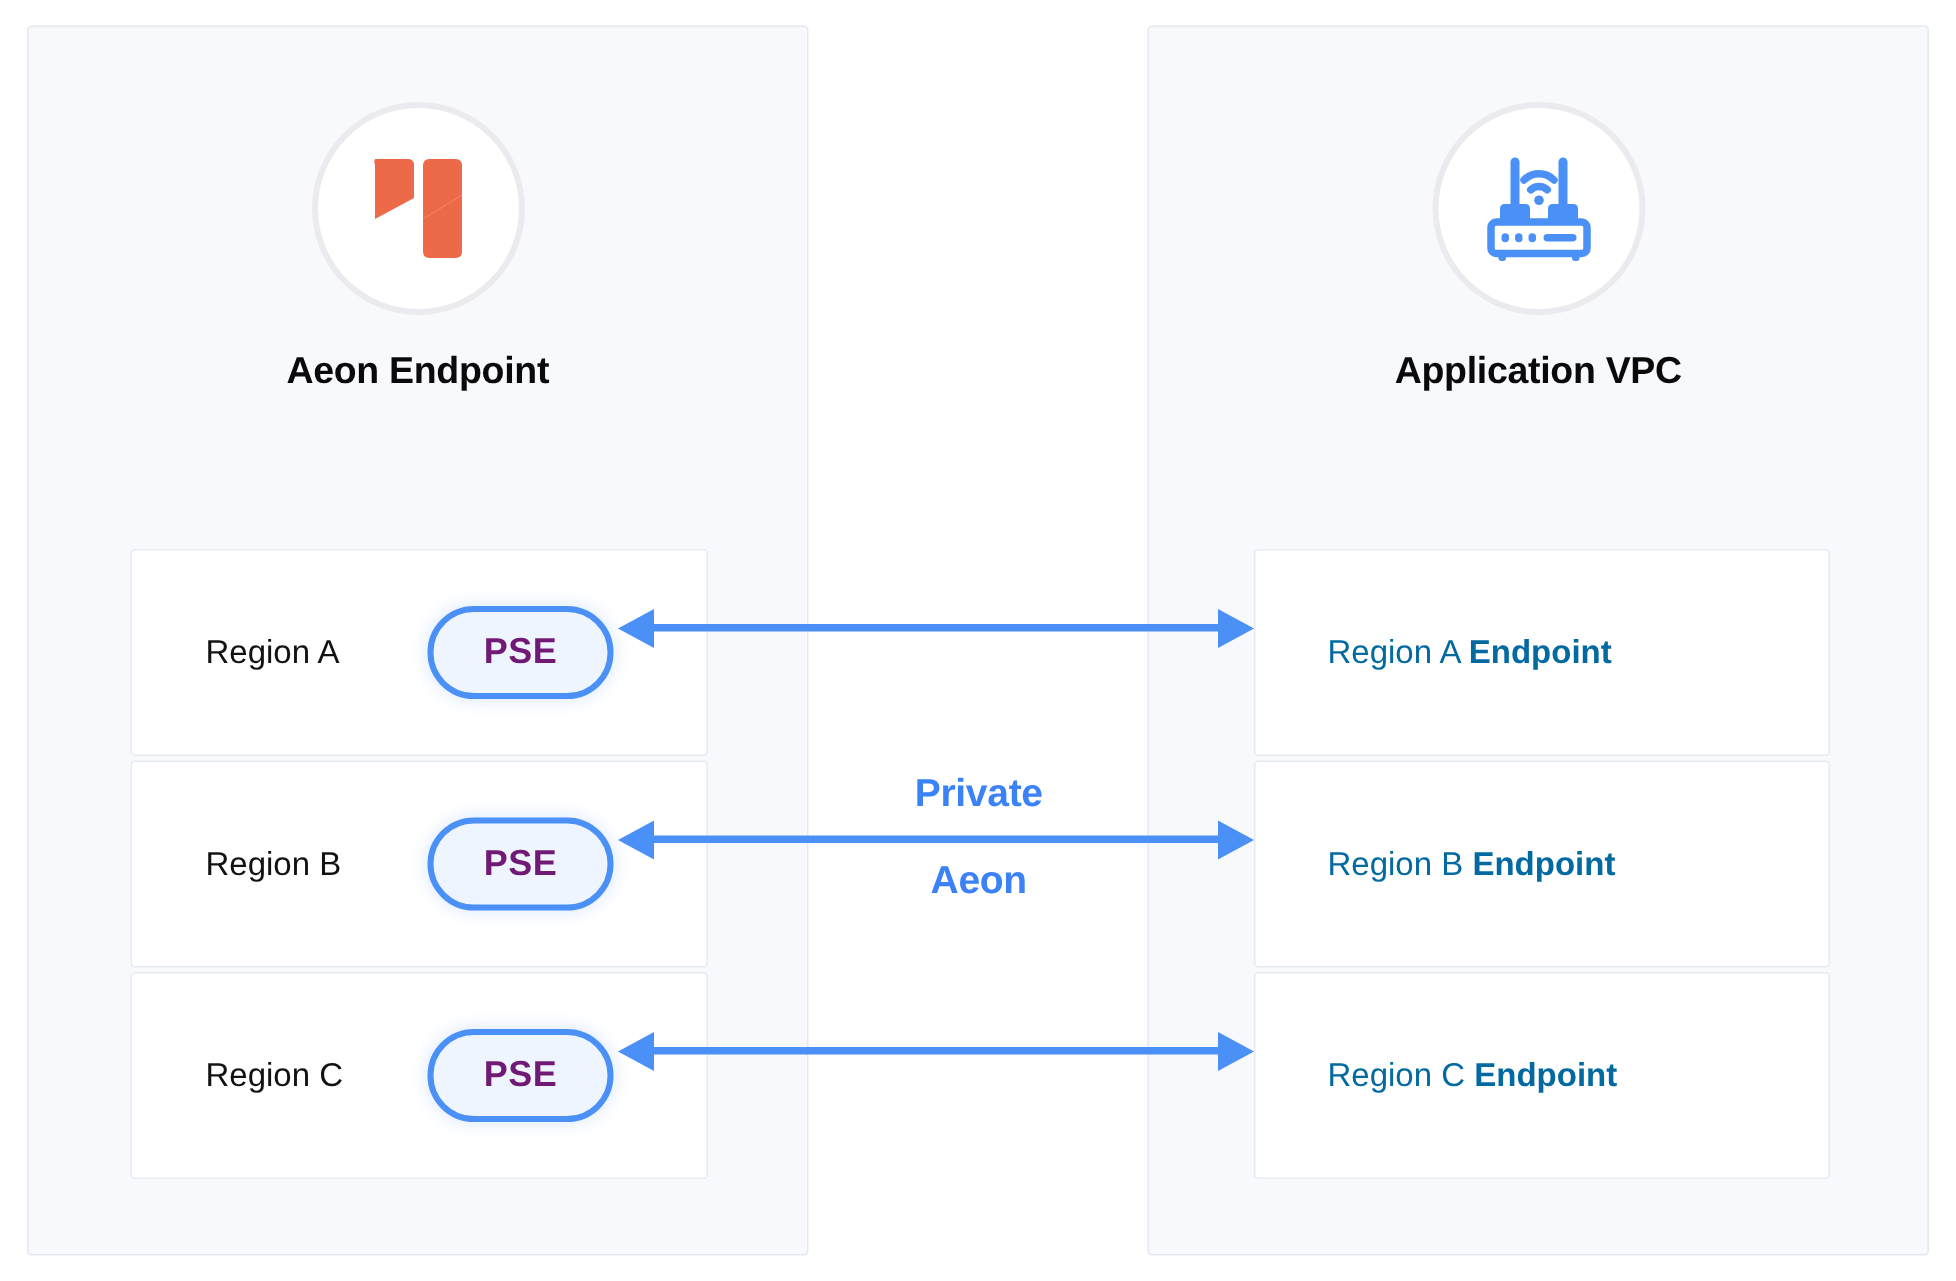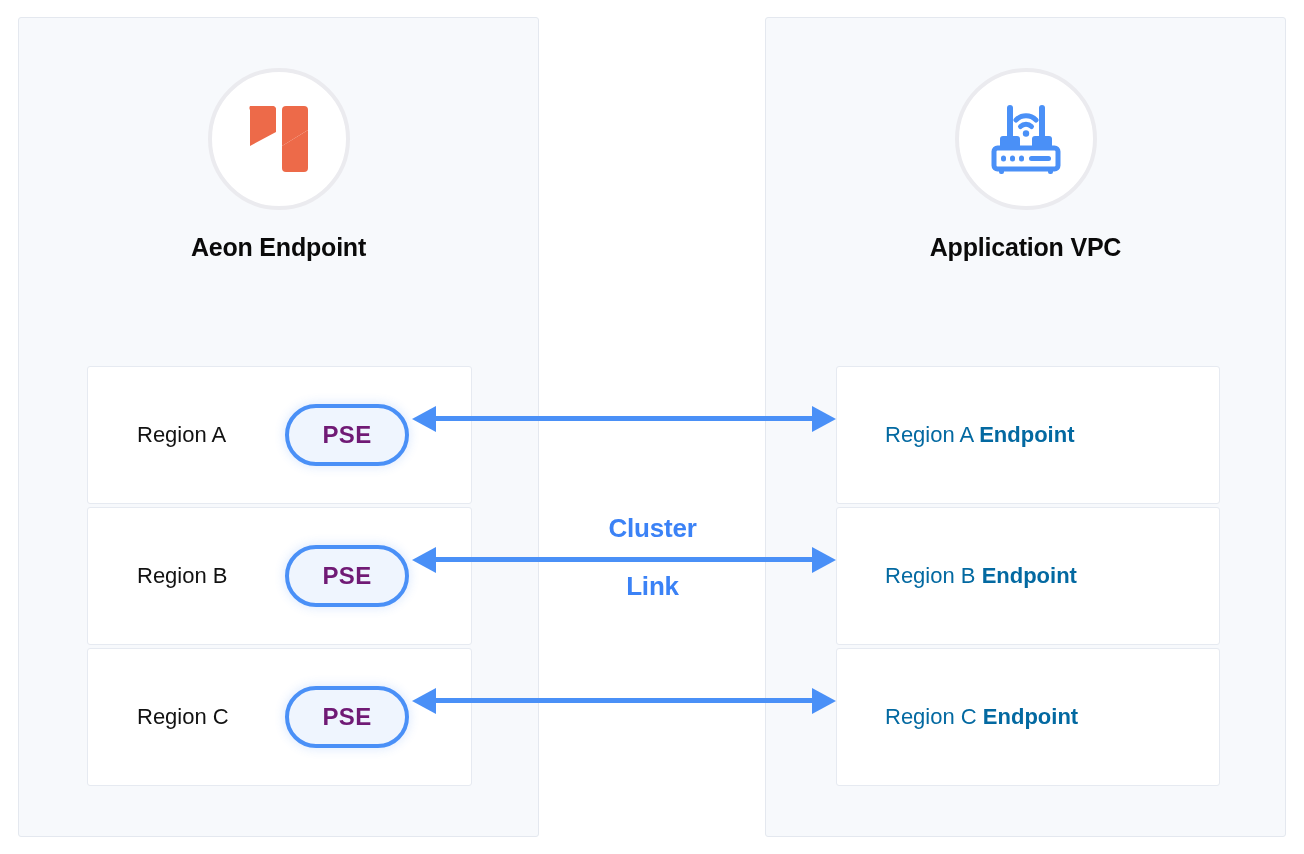--- a/index.html
+++ b/index.html
@@ -298,19 +298,19 @@
 
     <div class="arrow-line" style="left:436px; top:557px; width:380px;"></div>
     <div class="arrow-head left" style="left:412px; top:547px;"></div>
     <div class="arrow-head right" style="left:812px; top:547px;"></div>
 
     <div class="arrow-line" style="left:436px; top:698px; width:380px;"></div>
     <div class="arrow-head left" style="left:412px; top:688px;"></div>
     <div class="arrow-head right" style="left:812px; top:688px;"></div>
 
     <div class="link-caption" style="top:513px;">
-      <div class="line1">Cluster</div>
-      <div class="line2">Link</div>
+      <div class="line1">Private</div>
+      <div class="line2">Aeon</div>
     </div>
 
   </div>
 
 </div>
 
 </body></html>

